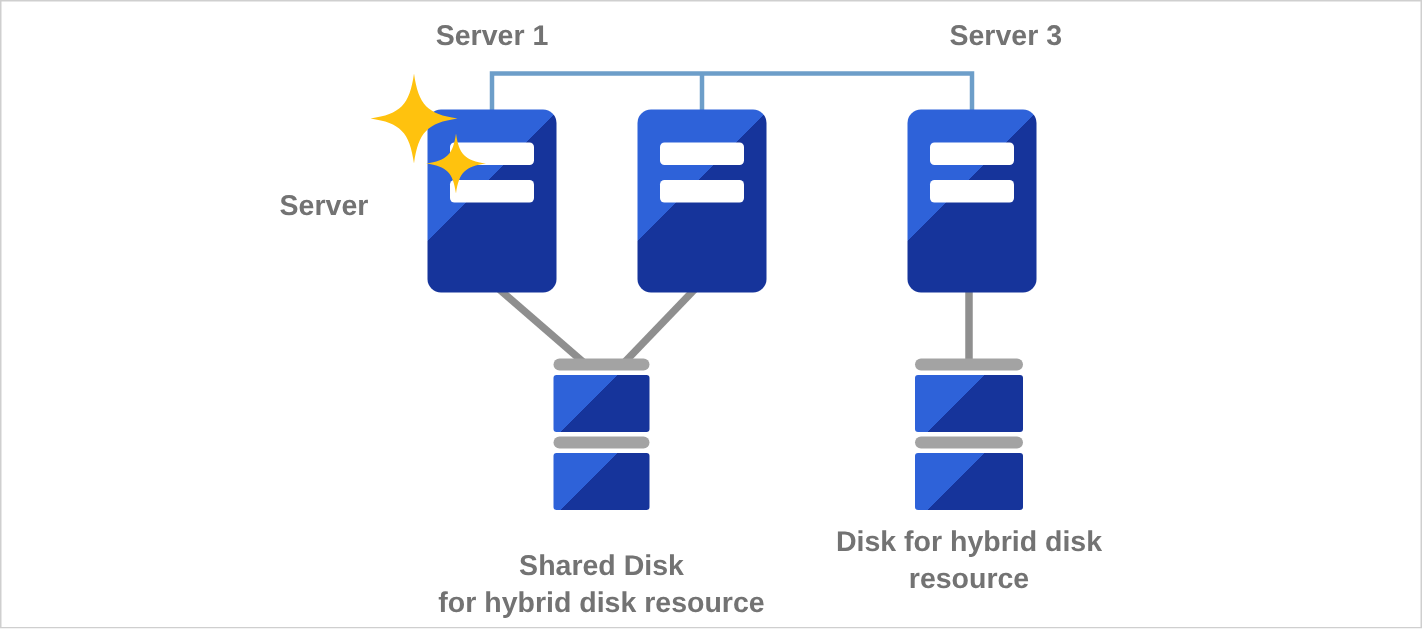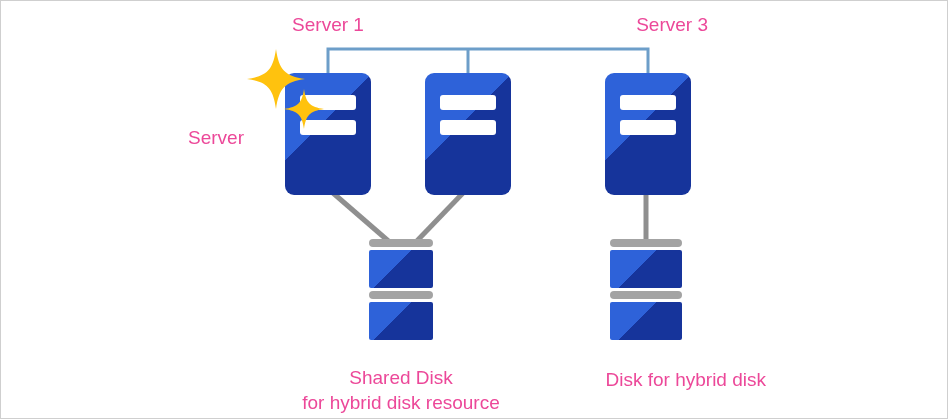--- a/index.html
+++ b/index.html
@@ -7,22 +7,23 @@
     position:relative;
     width:948px;height:419px;
     background:#ffffff;
     border:1px solid #cfcfcf;
     box-sizing:border-box;
     font-family:"Liberation Sans", sans-serif;
     overflow:hidden;
   }
   .abs{position:absolute;}
   .label{
-    font-size:19px;color:#ec4899;text-align:center;
+    font-size:19px;color:#737373;text-align:center;
     white-space:nowrap;
+    font-weight:bold;
   }
   
   .server{
     position:absolute;
     width:86px;height:122px;border-radius:9px;
     background:linear-gradient(135deg,
       var(--server-blue-light,#2e62d9) 0%,
       var(--server-blue-light,#2e62d9) 42%,
       var(--server-blue-dark,#16349b) 42%,
       var(--server-blue-dark,#16349b) 100%);
@@ -105,17 +106,18 @@
     <div class="cap"></div>
     <div class="block"></div>
     <div class="cap mid"></div>
     <div class="block"></div>
   </div>
 
   <div class="abs label caption" style="left:260px;top:364px;width:280px;">
     <div>Shared Disk</div>
     <div>for hybrid disk resource</div>
   </div>
-  <div class="abs label caption" style="left:525px;top:366px;width:240px;text-align:right;">
+  <div class="abs label caption" style="left:525px;top:348px;width:240px;">
     <div>Disk for hybrid disk</div>
+    <div>resource</div>
   </div>
 
 </div>
 
 </body></html>

